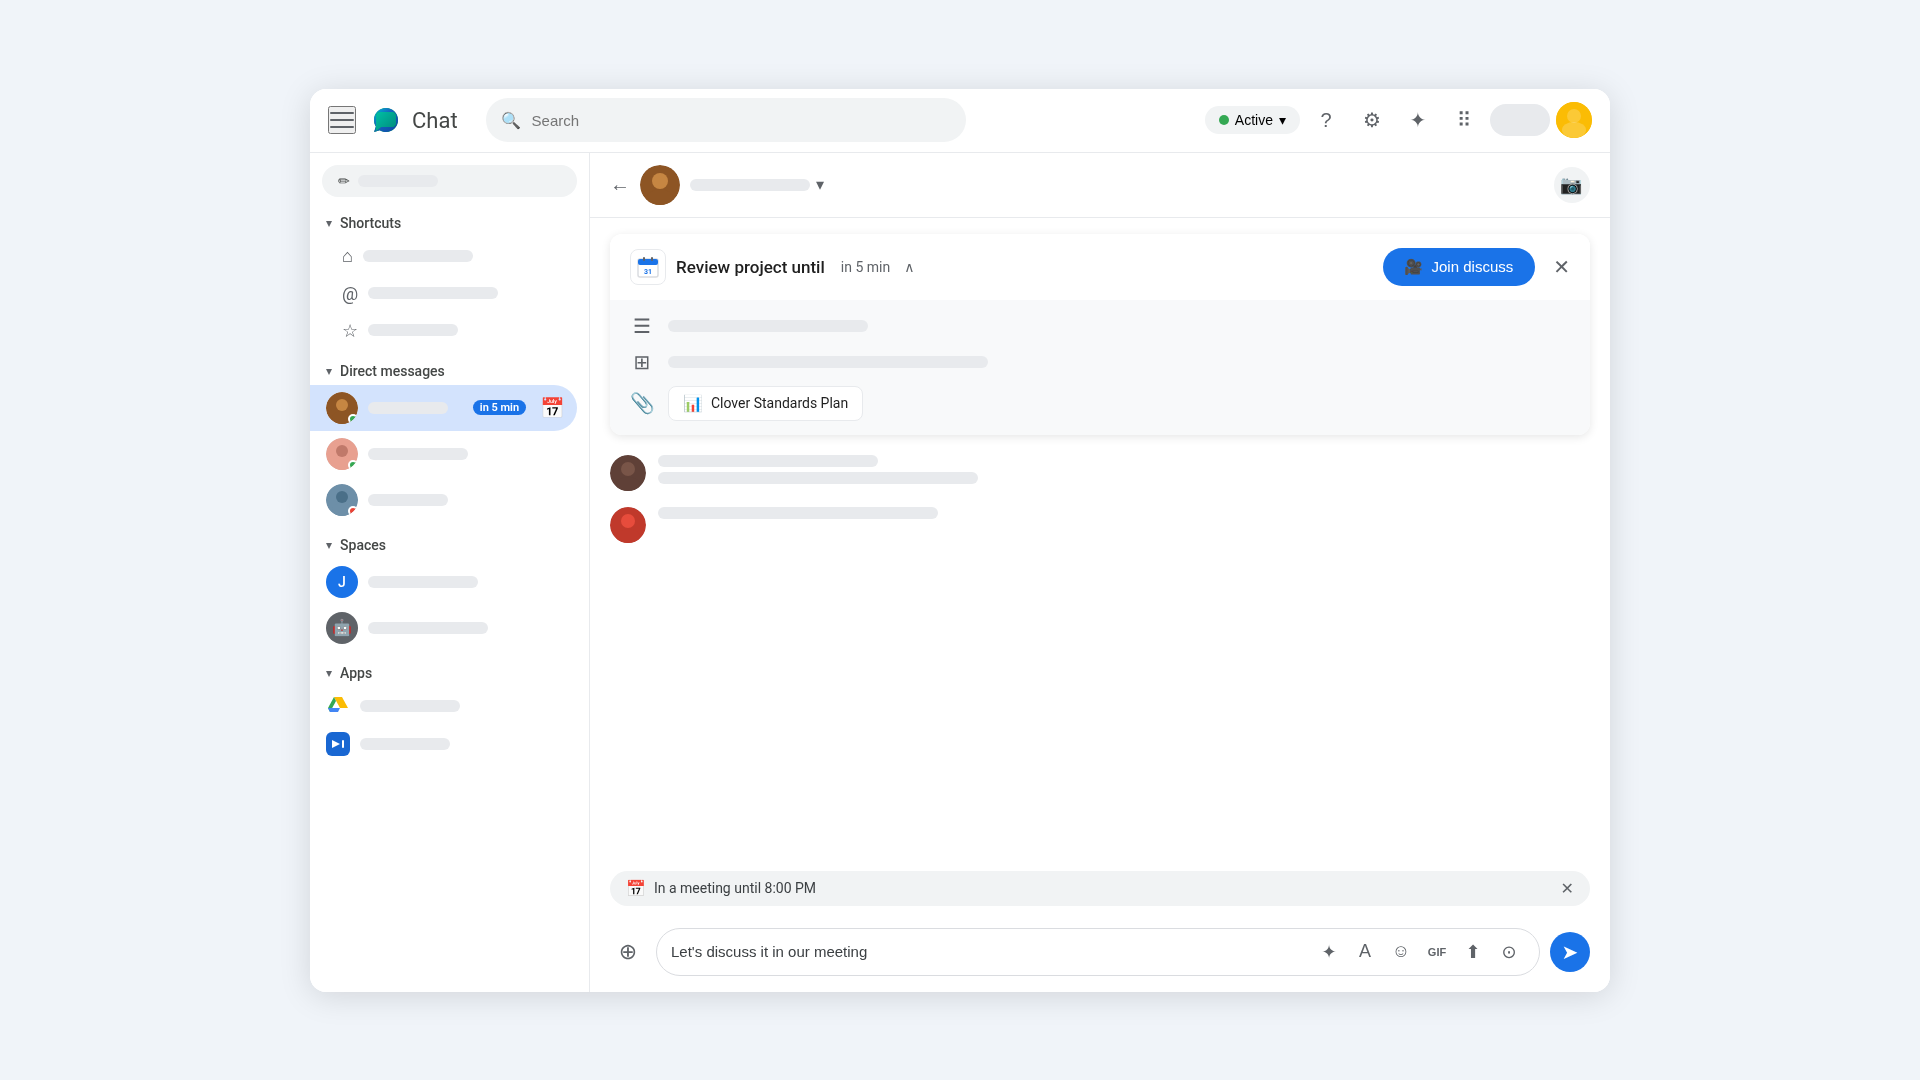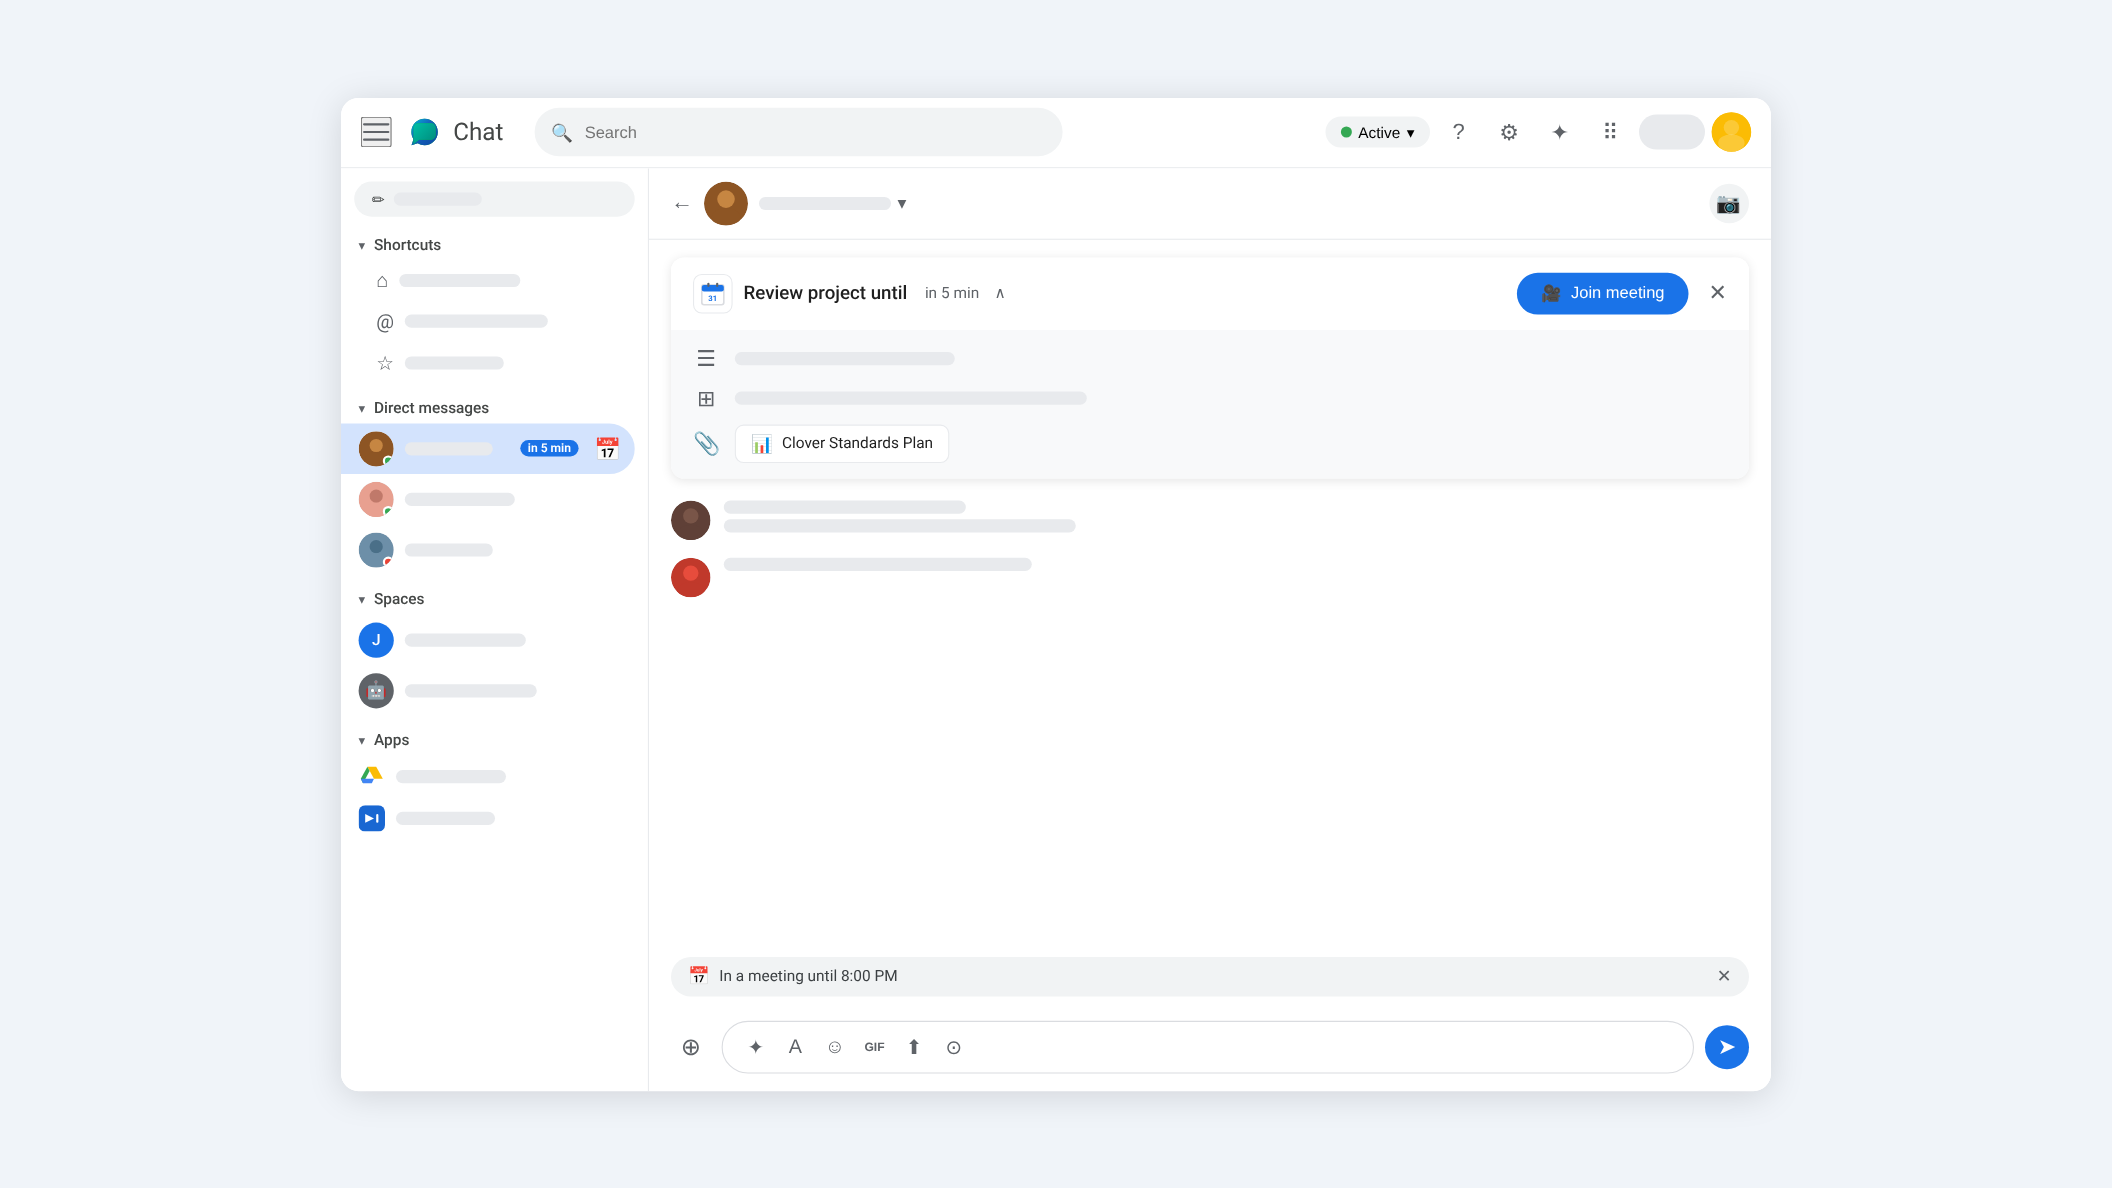--- a/index.html
+++ b/index.html
@@ -464,21 +464,21 @@
               <rect x="7" y="2" width="2" height="4" rx="1" fill="#5f6368"></rect>
               <rect x="15" y="2" width="2" height="4" rx="1" fill="#5f6368"></rect>
               <text x="12" y="19" text-anchor="middle" font-size="7" fill="#1a73e8" font-weight="bold">31</text>
             </svg>
           </div>
           <span class="meeting-title">Review project until</span>
           <span class="meeting-time">in 5 min</span>
           <span class="meeting-chevron">∧</span>
           <button class="join-btn">
             <span>🎥</span>
-            <span>Join meeting</span>
+            <span>Join discuss</span>
           </button>
           <button class="close-banner-btn">✕</button>
         </div>
         <div class="meeting-details">
           <div class="meeting-detail-row">
             <span class="detail-icon">☰</span>
             <span class="placeholder-bar" style="width:200px;"></span>
           </div>
           <div class="meeting-detail-row">
             <span class="detail-icon">⊞</span>
@@ -524,20 +524,21 @@
 
       <div class="status-bar">
         <span class="status-bar-icon">📅</span>
         <span>In a meeting until 8:00 PM</span>
         <button class="status-bar-close">✕</button>
       </div>
 
       <div class="input-area">
         <button class="add-btn">⊕</button>
         <div class="message-input-box">
+          <input type="text" value="Let's discuss it in our meeting" style="">
           <div class="input-actions">
             <button class="input-action-btn" title="AI assist">✦</button>
             <button class="input-action-btn" title="Format">A</button>
             <button class="input-action-btn" title="Emoji">☺</button>
             <button class="input-action-btn" title="GIF" style="font-size:11px; font-weight:bold; color:#5f6368;">GIF</button>
             <button class="input-action-btn" title="Upload">⬆</button>
             <button class="input-action-btn" title="More">⊙</button>
           </div>
         </div>
         <button class="send-btn">

